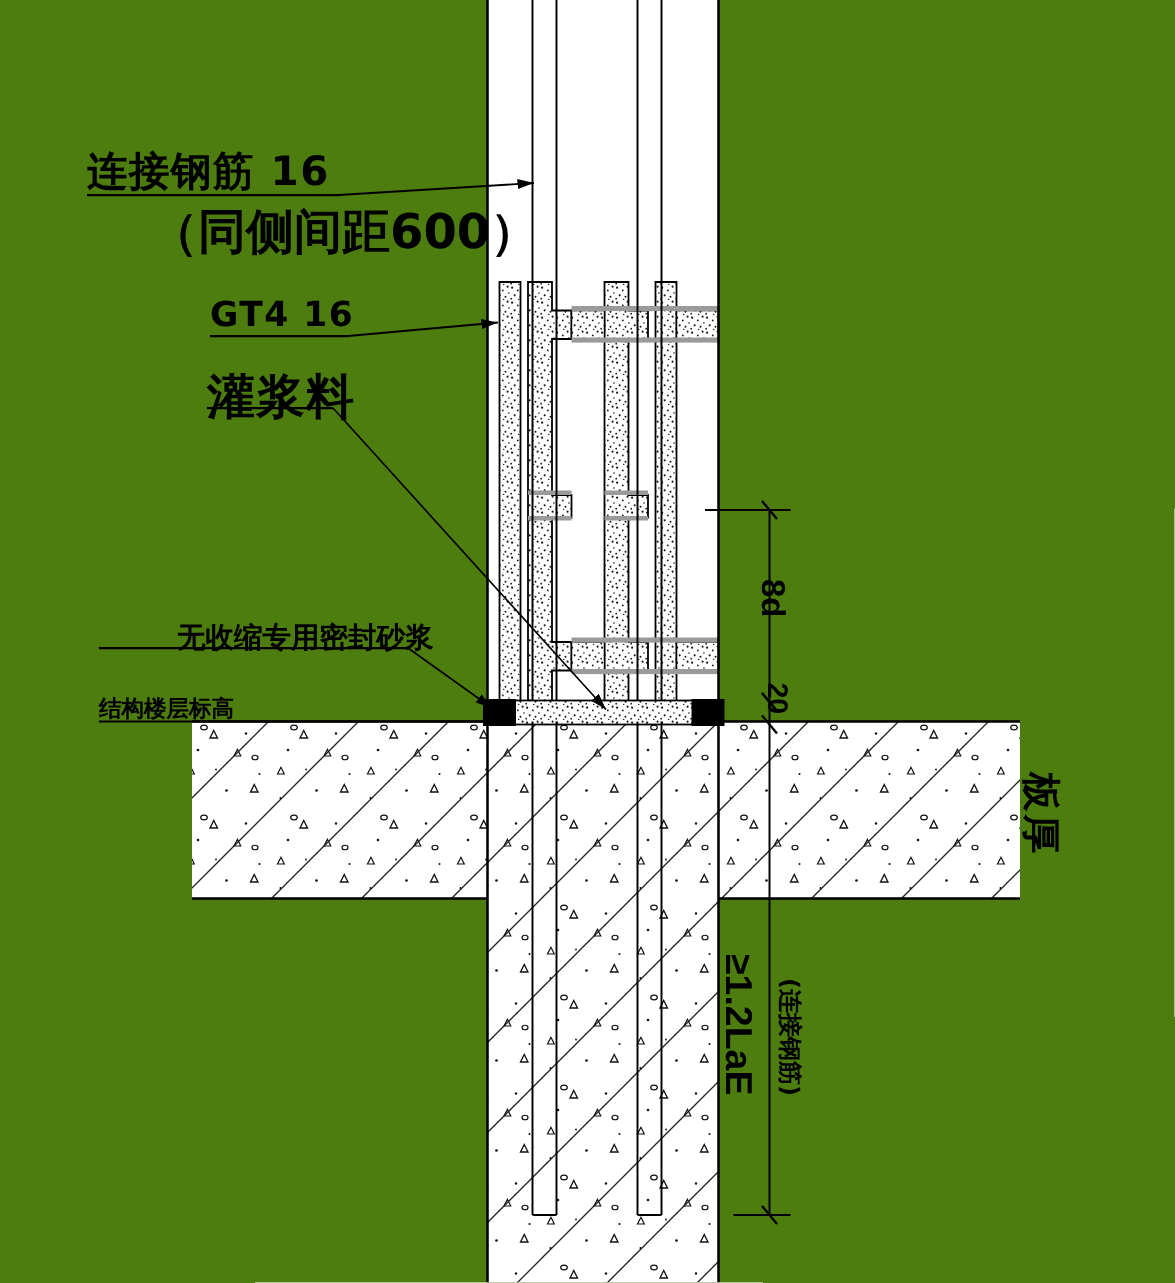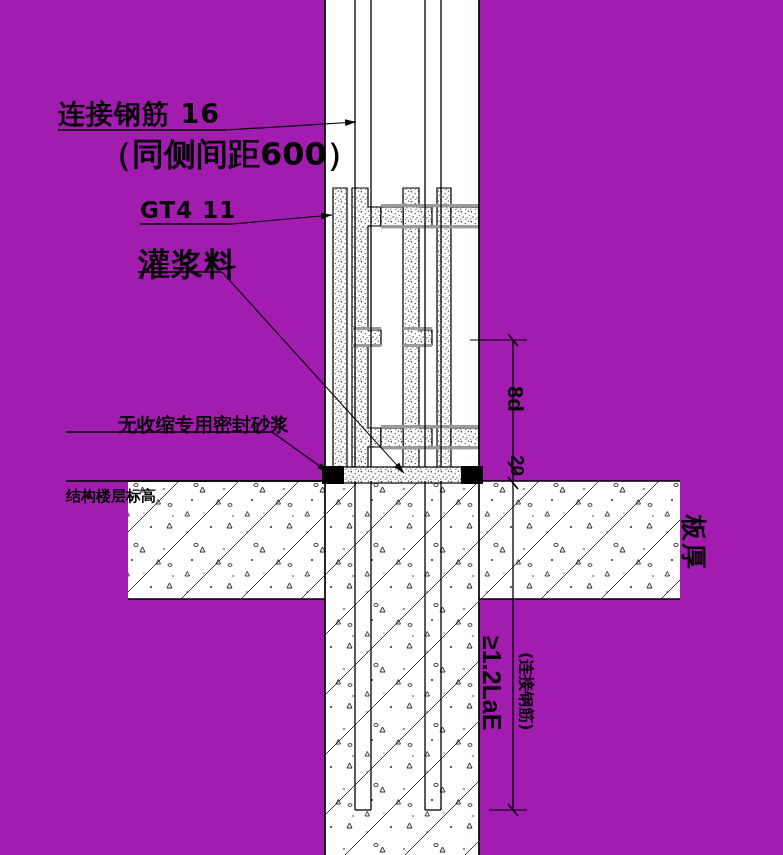--- a/index.html
+++ b/index.html
@@ -1,17 +1,17 @@
 <!DOCTYPE html>
 <html><head>
 <meta charset="utf-8">
 <style>
   html,body{margin:0;padding:0;background:#ffffff;}
   body{width:783px;height:855px;font-family:"Liberation Sans",sans-serif;}
-  #stage{position:relative;width:783px;height:855px;overflow:hidden;background:#a21caf;}
+  #stage{position:relative;width:783px;height:855px;overflow:hidden;background:#4d7c0f;}
   svg{display:block;}
   .lbl{position:absolute;color:#000;white-space:nowrap;font-weight:bold;}
   .cn{font-family:"DejaVu Sans",sans-serif;}
   .rot90{transform:rotate(90deg);transform-origin:left top;}
 </style>
 </head>
 <body>
 
 <div id="stage">
 
@@ -175,27 +175,27 @@
   <g stroke="#000">
     <line x1="513" y1="483" x2="513" y2="810" stroke-width="1.3" marker-end="url(#tickSlash)"></line>
     <line x1="489" y1="810" x2="527" y2="810" stroke-width="1.2"></line>
   </g>
 </svg>
 
 <div class="lbl cn" style="left:58px;top:96px;font-size:27px;letter-spacing:1px;">连接钢筋 16</div>
 
 <div class="lbl cn" style="left:100px;top:133px;font-size:32px;">（同侧间距600）</div>
 
-<div class="lbl cn" style="left:140px;top:197px;font-size:23px;letter-spacing:1px;">GT4 11</div>
+<div class="lbl cn" style="left:140px;top:197px;font-size:23px;letter-spacing:1px;">GT4 16</div>
 
 <div class="lbl cn" style="left:138px;top:243px;font-size:32px;letter-spacing:1px;">灌浆料</div>
 
 <div class="lbl cn" style="left:118px;top:412px;font-size:19px;">无收缩专用密封砂浆</div>
 
-<div class="lbl cn" style="left:66px;top:463px;font-size:15px;margin-top:24px;">结构楼层标高</div>
+<div class="lbl cn" style="left:66px;top:463px;font-size:15px;">结构楼层标高</div>
 
 <div class="lbl rot90" style="left:528px;top:386px;font-size:22px;">8d</div>
 
 <div class="lbl rot90" style="left:528px;top:455px;font-size:19px;">20</div>
 
 <div class="lbl cn rot90" style="left:711px;top:515px;font-size:26px;letter-spacing:2px;">板厚</div>
 
 <div class="lbl rot90" style="left:506px;top:636px;font-size:25px;">≥1.2LaE</div>
 
 <div class="lbl cn rot90" style="left:536px;top:652px;font-size:16px;">(连接钢筋)</div>

